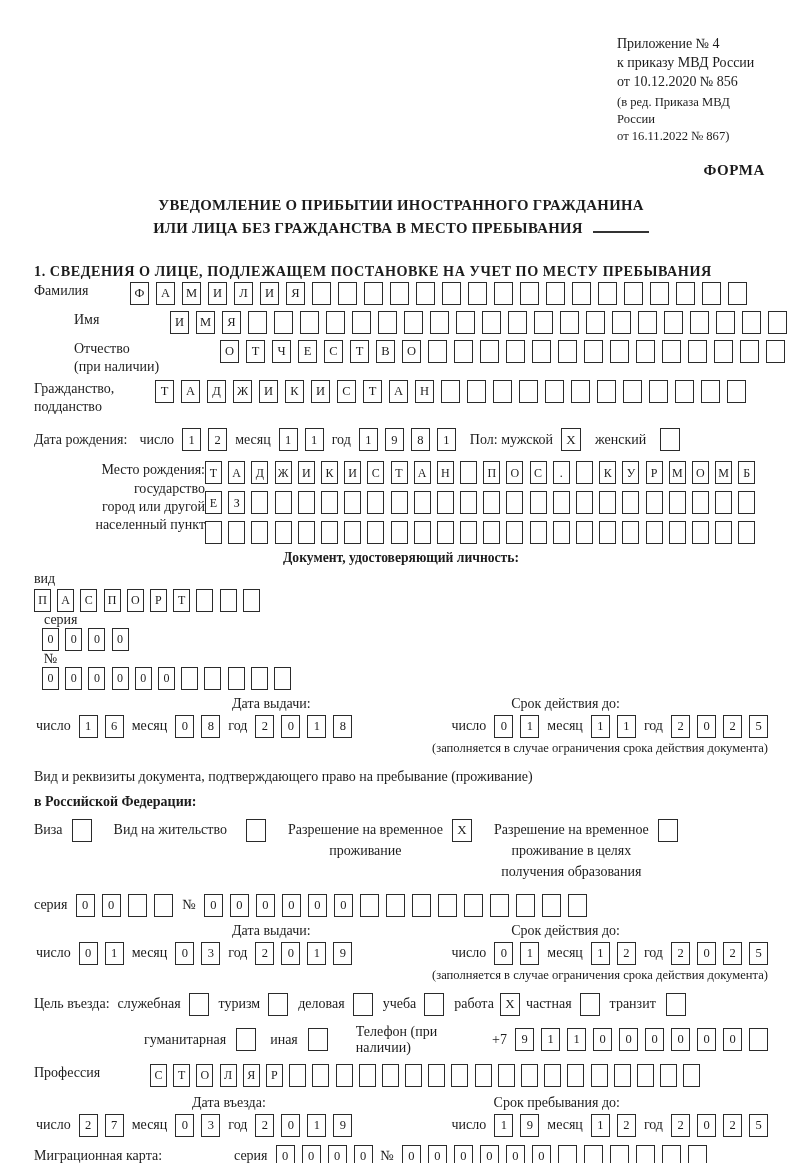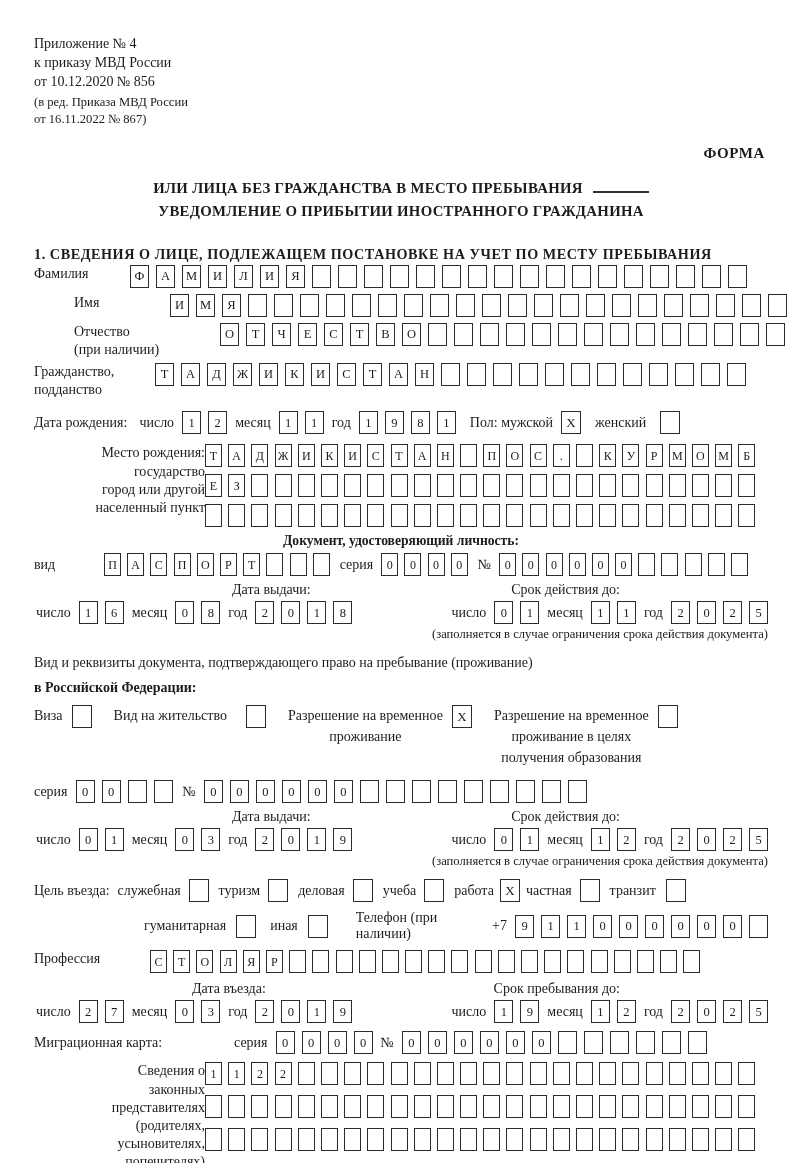--- a/index.html
+++ b/index.html
@@ -3,21 +3,21 @@
 <meta charset="utf-8">
 <style>
   * { box-sizing: border-box; }
   html,body { margin:0; padding:0; }
   body {
     width:800px; height:1163px; background:#ffffff; overflow:hidden;
     font-family:"Liberation Serif", serif; color:#1c1c1c;
   }
   .page { padding:34px 32px 0 34px; }
 
-  .hdr { font-size:14px; line-height:1.36; }
+  .hdr { margin-left:583px; font-size:14px; line-height:1.36; }
   .hdr .small { font-size:12.6px; margin-top:3px; line-height:1.34; }
   .forma { text-align:right; font-weight:bold; font-size:15px; margin:17px 3px 0 0; letter-spacing:.6px; }
 
   .title { text-align:center; font-weight:bold; font-size:14.8px; margin-top:15px; line-height:1.55; letter-spacing:.3px; }
   .uline { display:inline-block; width:56px; border-bottom:2.2px solid #333; margin-left:10px; }
 
   .sec { font-weight:bold; font-size:14.2px; margin-top:23px; letter-spacing:.55px; }
 
   .row { display:flex; align-items:flex-start; font-size:14px; }
   .lbl { flex:none; line-height:1.3; }
@@ -78,22 +78,22 @@
     <div>от 10.12.2020 № 856</div>
     <div class="small">
       <div>(в ред. Приказа МВД России</div>
       <div>от 16.11.2022 № 867)</div>
     </div>
   </div>
 
   <div class="forma">ФОРМА</div>
 
   <div class="title">
+    <div>УВЕДОМЛЕНИЕ О ПРИБЫТИИ ИНОСТРАННОГО ГРАЖДАНИНА</div>
     <div><span>ИЛИ ЛИЦА БЕЗ ГРАЖДАНСТВА В МЕСТО ПРЕБЫВАНИЯ</span><span class="uline"></span></div>
-    <div>УВЕДОМЛЕНИЕ О ПРИБЫТИИ ИНОСТРАННОГО ГРАЖДАНИНА</div>
   </div>
 
   <div class="sec">1. СВЕДЕНИЯ О ЛИЦЕ, ПОДЛЕЖАЩЕМ ПОСТАНОВКЕ НА УЧЕТ ПО МЕСТУ ПРЕБЫВАНИЯ</div>
 
   <div class="row mt14">
     <div class="lbl w96">Фамилия</div>
     <div class="cells">
         <span class="cell">Ф</span>
         <span class="cell">А</span>
         <span class="cell">М</span>
@@ -319,21 +319,21 @@
           <span class="cell"></span>
           <span class="cell"></span>
           <span class="cell"></span>
           <span class="cell"></span>
         </div>
     </div>
   </div>
 
   <div class="doc-heading">Документ, удостоверяющий личность:</div>
 
-  <div class="row mt4" style="align-items:center;">
+  <div class="row mt4" style="flex-direction:column;">
     <div class="lbl w70">вид</div>
     <div class="cells tight">
         <span class="cell">П</span>
         <span class="cell">А</span>
         <span class="cell">С</span>
         <span class="cell">П</span>
         <span class="cell">О</span>
         <span class="cell">Р</span>
         <span class="cell">Т</span>
         <span class="cell"></span>

